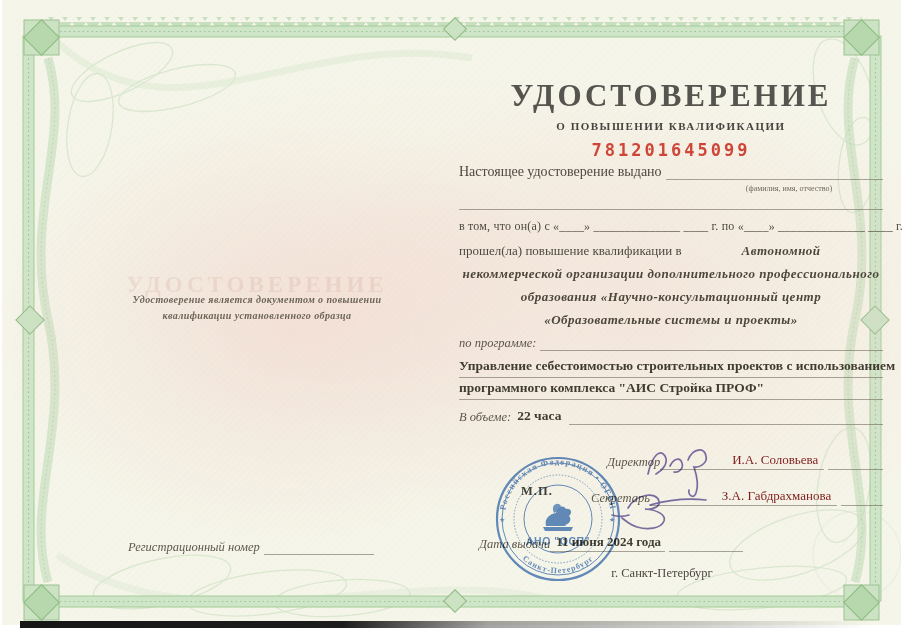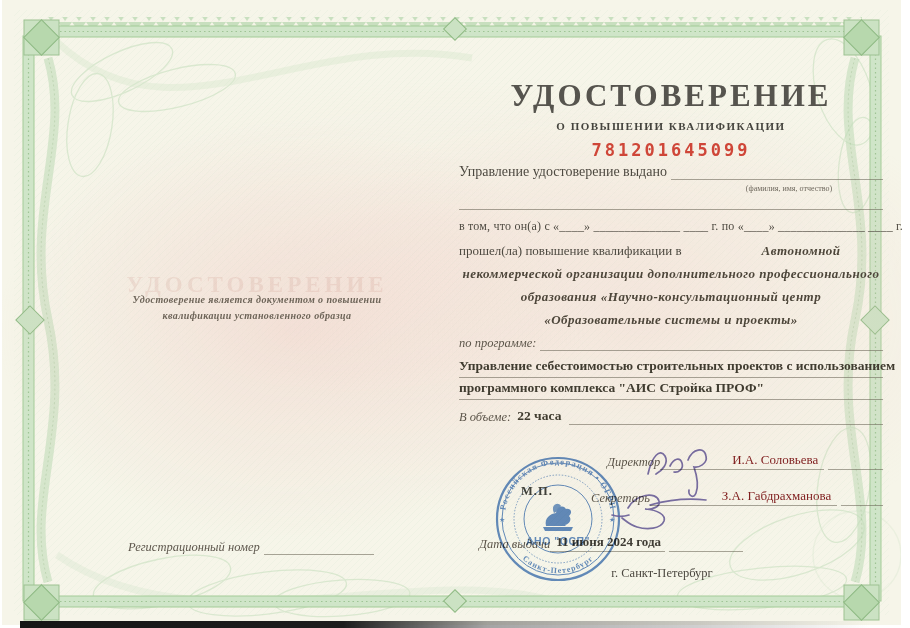--- a/index.html
+++ b/index.html
@@ -25,21 +25,21 @@
             letter-spacing:1.5px;color:#45443e;}
   .serial{top:62px;display:block;text-align:center;font-size:17px;letter-spacing:3px;
           font-family:"DejaVu Sans Mono", monospace;font-weight:bold;}
   .issued{top:86px;font-size:14px;}
   .hint{position:absolute;top:106px;left:240px;width:180px;text-align:center;
         font-size:8px;color:#6d675c;}
   .blank-line{top:118px;height:14px;}
   .blank-line .line{margin-left:0;}
   .period{top:141px;font-size:12px;letter-spacing:.2px;white-space:nowrap;}
   .completed{top:165px;font-size:13px;}
-  .completed .emph{margin-left:80px;}
+  .completed .emph{margin-left:60px;}
   .emph{font-weight:bold;font-style:italic;color:#4d463a;letter-spacing:.5px;}
   .orgline{display:block;text-align:center;font-size:13px;font-weight:bold;
            font-style:italic;color:#4d463a;letter-spacing:.5px;}
   .org1{top:188px;} .org2{top:211px;} .org3{top:234px;}
   .lbl{font-style:italic;color:#5c554a;font-size:12.5px;white-space:nowrap;}
   .prog{font-weight:bold;color:#403c30;font-size:13.5px;white-space:nowrap;}
   .prog-row1{top:256px;}
   .prog-row1 .val{border-bottom:1px solid rgba(100,95,80,.55);padding:0 4px 1px 4px;}
   .prog-row2{top:280px;} .prog-row3{top:302px;}
   .underrow{border-bottom:1px solid rgba(100,95,80,.55);padding-bottom:3px;}
@@ -160,21 +160,21 @@
     <span>Регистрационный номер</span>
     <span class="line"></span>
   </div>
 
   <div class="main">
     <span class="row title">УДОСТОВЕРЕНИЕ</span>
     <span class="row subtitle">О ПОВЫШЕНИИ КВАЛИФИКАЦИИ</span>
     <span class="row serial" style="color:#cf4638">781201645099</span>
 
     <div class="row issued">
-      <span>Управление удостоверение выдано</span>
+      <span>Настоящее удостоверение выдано</span>
       <span class="line"></span>
     </div>
     <div class="hint">(фамилия, имя, отчество)</div>
     <div class="row blank-line">
       <span class="line"></span>
     </div>
 
     <div class="row period">в том, что он(а) с «____» ______________ ____ г.  по  «____» ______________ ____ г.</div>
 
     <div class="row completed">

